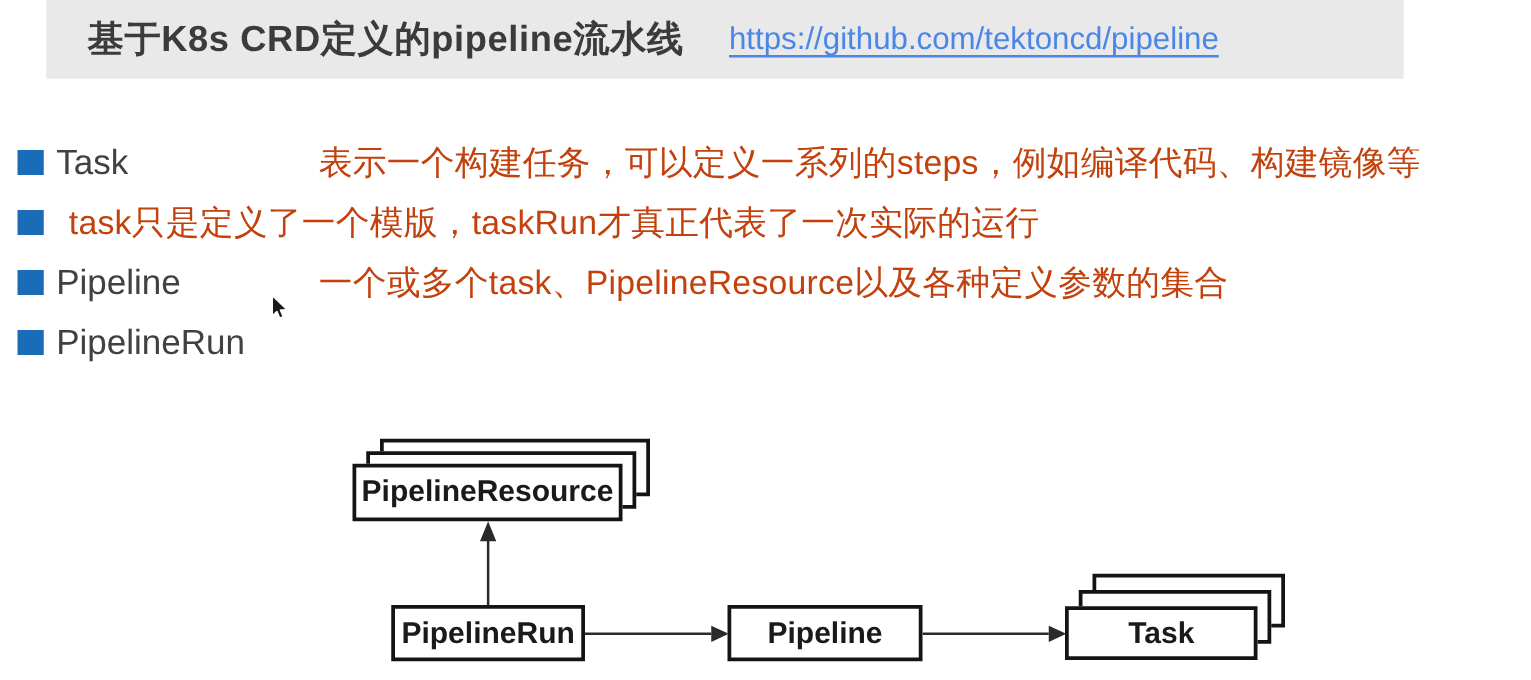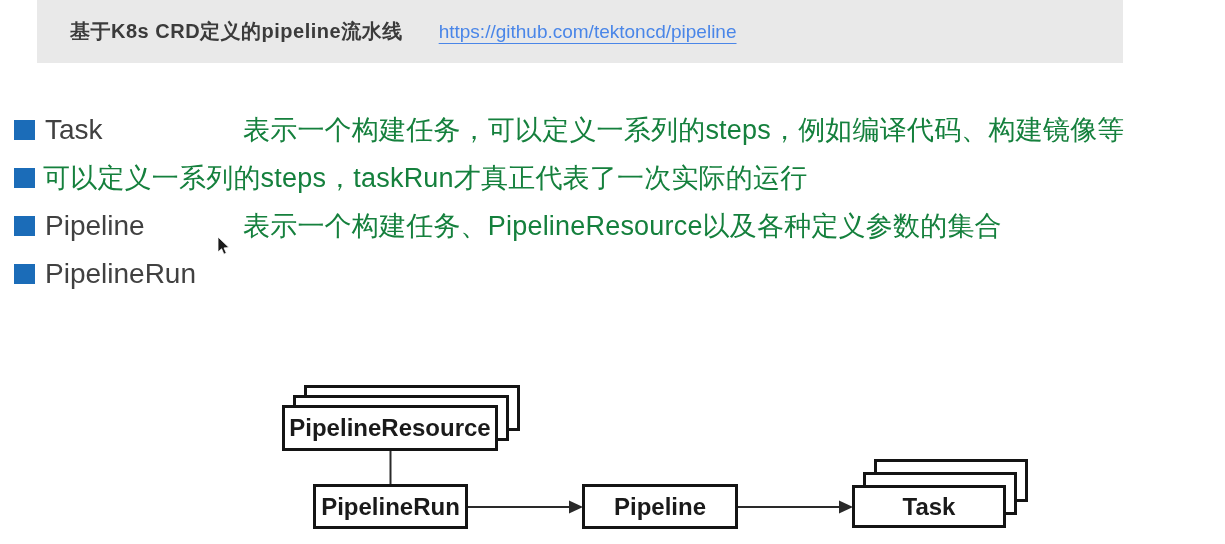--- a/index.html
+++ b/index.html
@@ -9,56 +9,56 @@
     position:relative; width:1225px; height:544px;
     background:#ffffff; overflow:hidden;
   }
 
   
   .header-bar {
     position:absolute; left:37px; top:0; width:1086px; height:63px;
     background:#e9e9e9; display:flex; align-items:center;
   }
   .slide-title {
-    margin-left:33px; font-size:20px; font-weight:600;
+    margin-left:33px; font-size:29px; font-weight:600;
     color:#3b3b3b; letter-spacing:0.5px; white-space:nowrap;
   }
   .github-link {
-    margin-left:36px; font-size:19px; font-weight:500;
+    margin-left:36px; font-size:25px; font-weight:500;
     color:#4a86e8; text-decoration:underline;
     text-underline-offset:5px; white-space:nowrap; cursor:pointer;
   }
 
   
   .concepts { position:absolute; left:0; top:106px; width:1225px; }
   .concept-row { display:flex; align-items:center; height:48px; }
   .bullet {
     width:21px; height:20px; margin-left:14px; flex:0 0 auto;
     background:#1b6cb8;
   }
   .term {
     margin-left:10px; width:190px; flex:0 0 auto;
     font-size:28px; font-weight:500; color:#414141; white-space:nowrap;
   }
   .desc {
-    margin-left:8px; font-size:27px; color:#15803d;
+    margin-left:20px; font-size:27px; color:#c2410c;
     white-space:nowrap; letter-spacing:0.2px;
   }
 
   
   .diagram-svg { position:absolute; left:0; top:0; width:1225px; height:544px; pointer-events:none; }
   .dbox {
     position:absolute; background:#ffffff; border:3px solid #141414;
     display:flex; align-items:center; justify-content:center;
     font-size:24px; font-weight:600; color:#1a1a1a; white-space:nowrap;
   }
   .stack { position:absolute; }
   .stack .dbox { position:absolute; }
 
-  .stack-pipeline-resource { left:282px; top:351px; width:240px; height:68px;margin-top:34px; }
+  .stack-pipeline-resource { left:282px; top:351px; width:240px; height:68px; }
   .stack-pipeline-resource .dbox { width:216px; height:46px; }
   .stack-pipeline-resource .layer-back { left:22px; top:0; }
   .stack-pipeline-resource .layer-mid  { left:11px; top:10px; }
   .stack-pipeline-resource .layer-front{ left:0;   top:20px; }
 
   .box-pipeline-run { left:313px; top:484px; width:155px; height:45px; }
   .box-pipeline     { left:582px; top:484px; width:156px; height:45px; }
 
   .stack-task { left:852px; top:459px; width:178px; height:70px; }
   .stack-task .dbox { width:154px; height:43px; }
@@ -80,26 +80,26 @@
   </div>
 
   <div class="concepts">
     <div class="concept-row">
       <span class="bullet"></span>
       <span class="term">Task</span>
       <span class="desc">表示一个构建任务，可以定义一系列的steps，例如编译代码、构建镜像等</span>
     </div>
     <div class="concept-row">
       <span class="bullet"></span>
-      <span class="desc">可以定义一系列的steps，taskRun才真正代表了一次实际的运行</span>
+      <span class="desc">task只是定义了一个模版，taskRun才真正代表了一次实际的运行</span>
     </div>
     <div class="concept-row">
       <span class="bullet"></span>
       <span class="term">Pipeline</span>
-      <span class="desc">表示一个构建任务、PipelineResource以及各种定义参数的集合</span>
+      <span class="desc">一个或多个task、PipelineResource以及各种定义参数的集合</span>
     </div>
     <div class="concept-row">
       <span class="bullet"></span>
       <span class="term">PipelineRun</span>
     </div>
   </div>
 
   <svg class="diagram-svg" viewBox="0 0 1225 544" xmlns="http://www.w3.org/2000/svg">
 
     <g>

